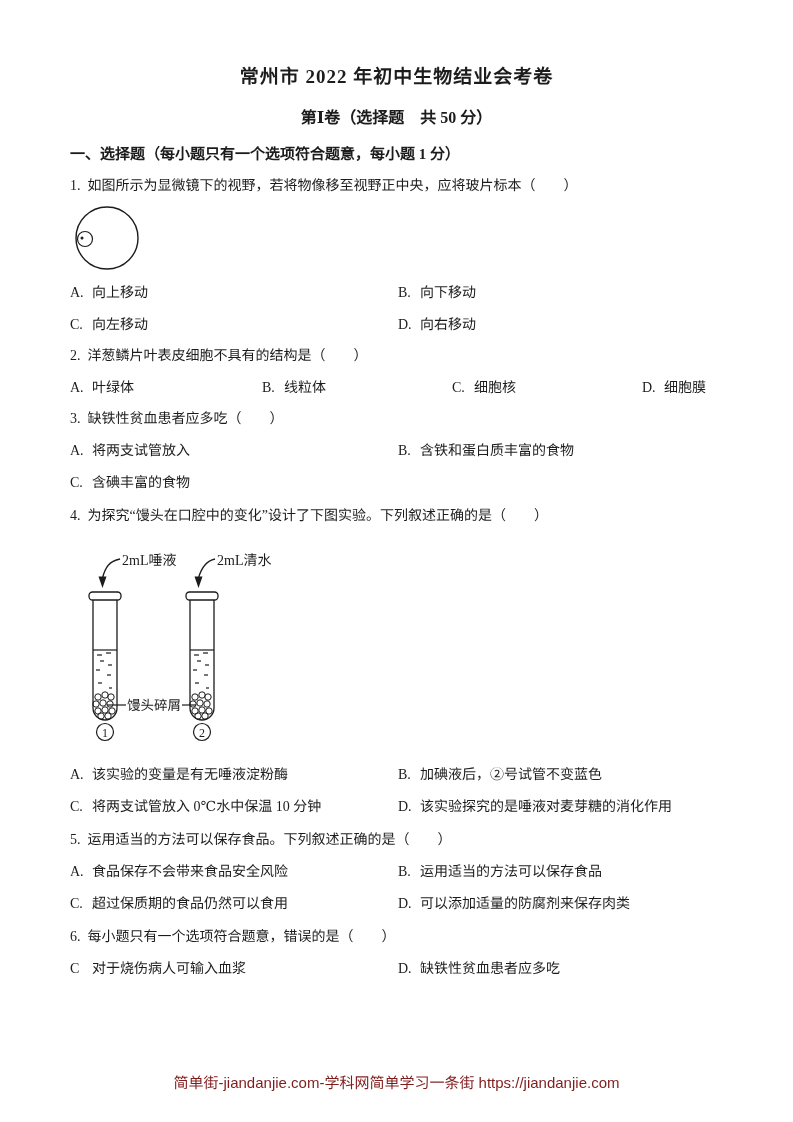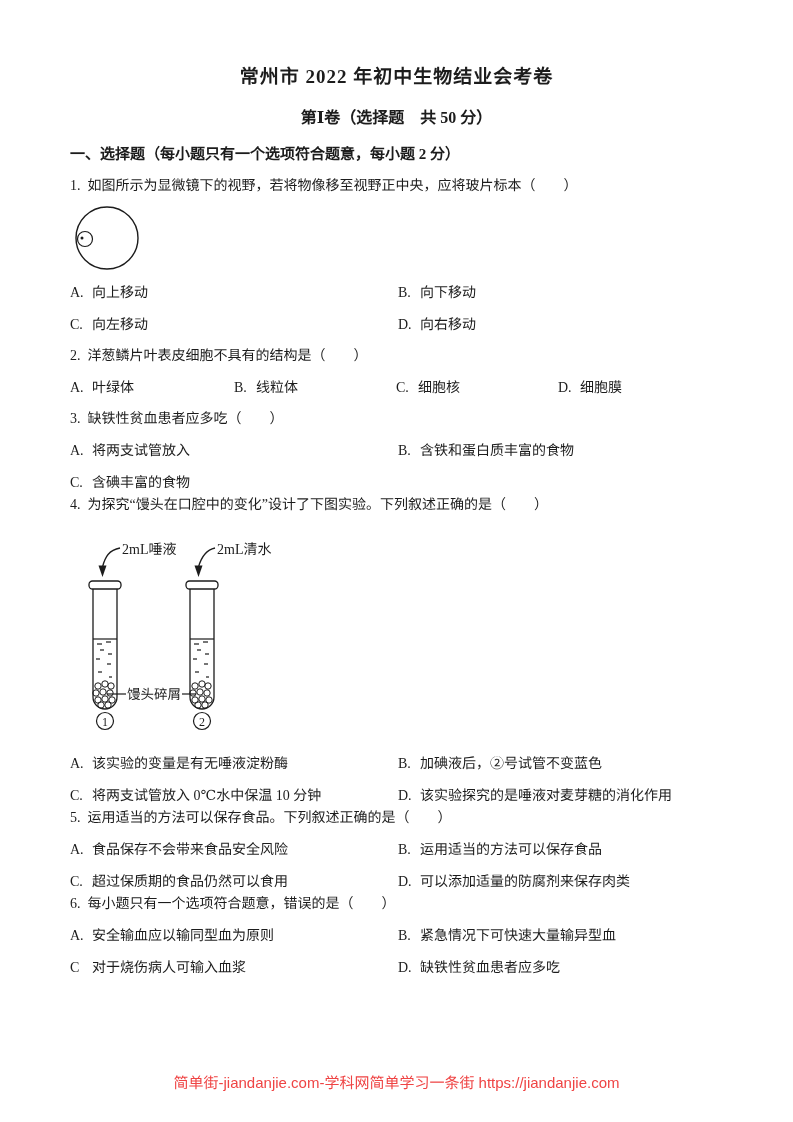--- a/index.html
+++ b/index.html
@@ -29,48 +29,48 @@
     font-size:15px; font-weight:bold;
     line-height:21px;
   }
   .stem {
     margin:11px 36px 0 70px;
     font-size:14px; line-height:20px;
   }
   .stem .qnum { margin-right:7px; }
   .opts { margin:0 0 0 70px; font-size:14px; line-height:20px; }
   .row2 { display:grid; grid-template-columns:328px auto; margin-top:12px; }
-  .row4 { display:grid; grid-template-columns:164px 162px 162px auto; margin-top:12px; }
-  .mt13 { margin-top:2px; }
+  .row4 { display:grid; grid-template-columns:164px 162px 162px auto; margin-top:12px;gap:28px; }
+  .mt13 { margin-top:13px; }
   .mt14 { margin-top:8px; }
   .mt20 { margin-top:20px; }
   .opt { white-space:nowrap; }
   .ol { display:inline-block; min-width:22px; }
   .fig-scope { display:block; margin:7px 0 0 70px; }
   .fig-tubes { display:block; margin:22px 0 0 60px; }
   .fig-tubes text, .fig-scope text {
     font-family:"Liberation Serif","DejaVu Serif",serif;
     fill:#1c1c1c;
   }
   .footer {
     position:absolute; left:0; bottom:30px; width:100%;
     text-align:center;
-    color:#ef4444;
+    color:#7f1d1d;
     font-size:15px;
     font-family:"Liberation Sans","DejaVu Sans",sans-serif;
   }
 </style>
 </head>
 <body>
 
 <div class="page">
 
   <h1 class="title">常州市 2022 年初中生物结业会考卷</h1>
   <h2 class="volume">第Ⅰ卷（选择题　共 50 分）</h2>
-  <h3 class="part">一、选择题（每小题只有一个选项符合题意，每小题 2 分）</h3>
+  <h3 class="part">一、选择题（每小题只有一个选项符合题意，每小题 1 分）</h3>
 
   <div>
     <p class="stem"><span class="qnum">1.</span><span>如图所示为显微镜下的视野，若将物像移至视野正中央，应将玻片标本（　　）</span></p>
 
     <svg class="fig-scope" width="130" height="72" viewBox="0 0 130 72">
       <circle cx="37" cy="35" r="31" fill="none" stroke="#1c1c1c" stroke-width="1.4"></circle>
       <circle cx="15" cy="36" r="7.5" fill="#ffffff" stroke="#1c1c1c" stroke-width="1.2"></circle>
       <circle cx="12" cy="35" r="1.5" fill="#1c1c1c"></circle>
     </svg>
 
@@ -207,24 +207,20 @@
     </div>
     <div class="opts row2">
       <span class="opt"><span class="ol">C.</span><span>超过保质期的食品仍然可以食用</span></span>
       <span class="opt"><span class="ol">D.</span><span>可以添加适量的防腐剂来保存肉类</span></span>
     </div>
   </div>
 
   <div>
     <p class="stem mt13"><span class="qnum">6.</span><span>每小题只有一个选项符合题意，错误的是（　　）</span></p>
     <div class="opts row2">
-      <span class="opt"><span class="ol">A.</span><span>安全输血应以输同型血为原则</span></span>
-      <span class="opt"><span class="ol">B.</span><span>紧急情况下可快速大量输异型血</span></span>
-    </div>
-    <div class="opts row2">
       <span class="opt"><span class="ol">C</span><span>对于烧伤病人可输入血浆</span></span>
       <span class="opt"><span class="ol">D.</span><span>缺铁性贫血患者应多吃</span></span>
     </div>
   </div>
 
   <div class="footer">简单街-jiandanjie.com-学科网简单学习一条街 https://jiandanjie.com</div>
 
 </div>
 
 </body></html>

